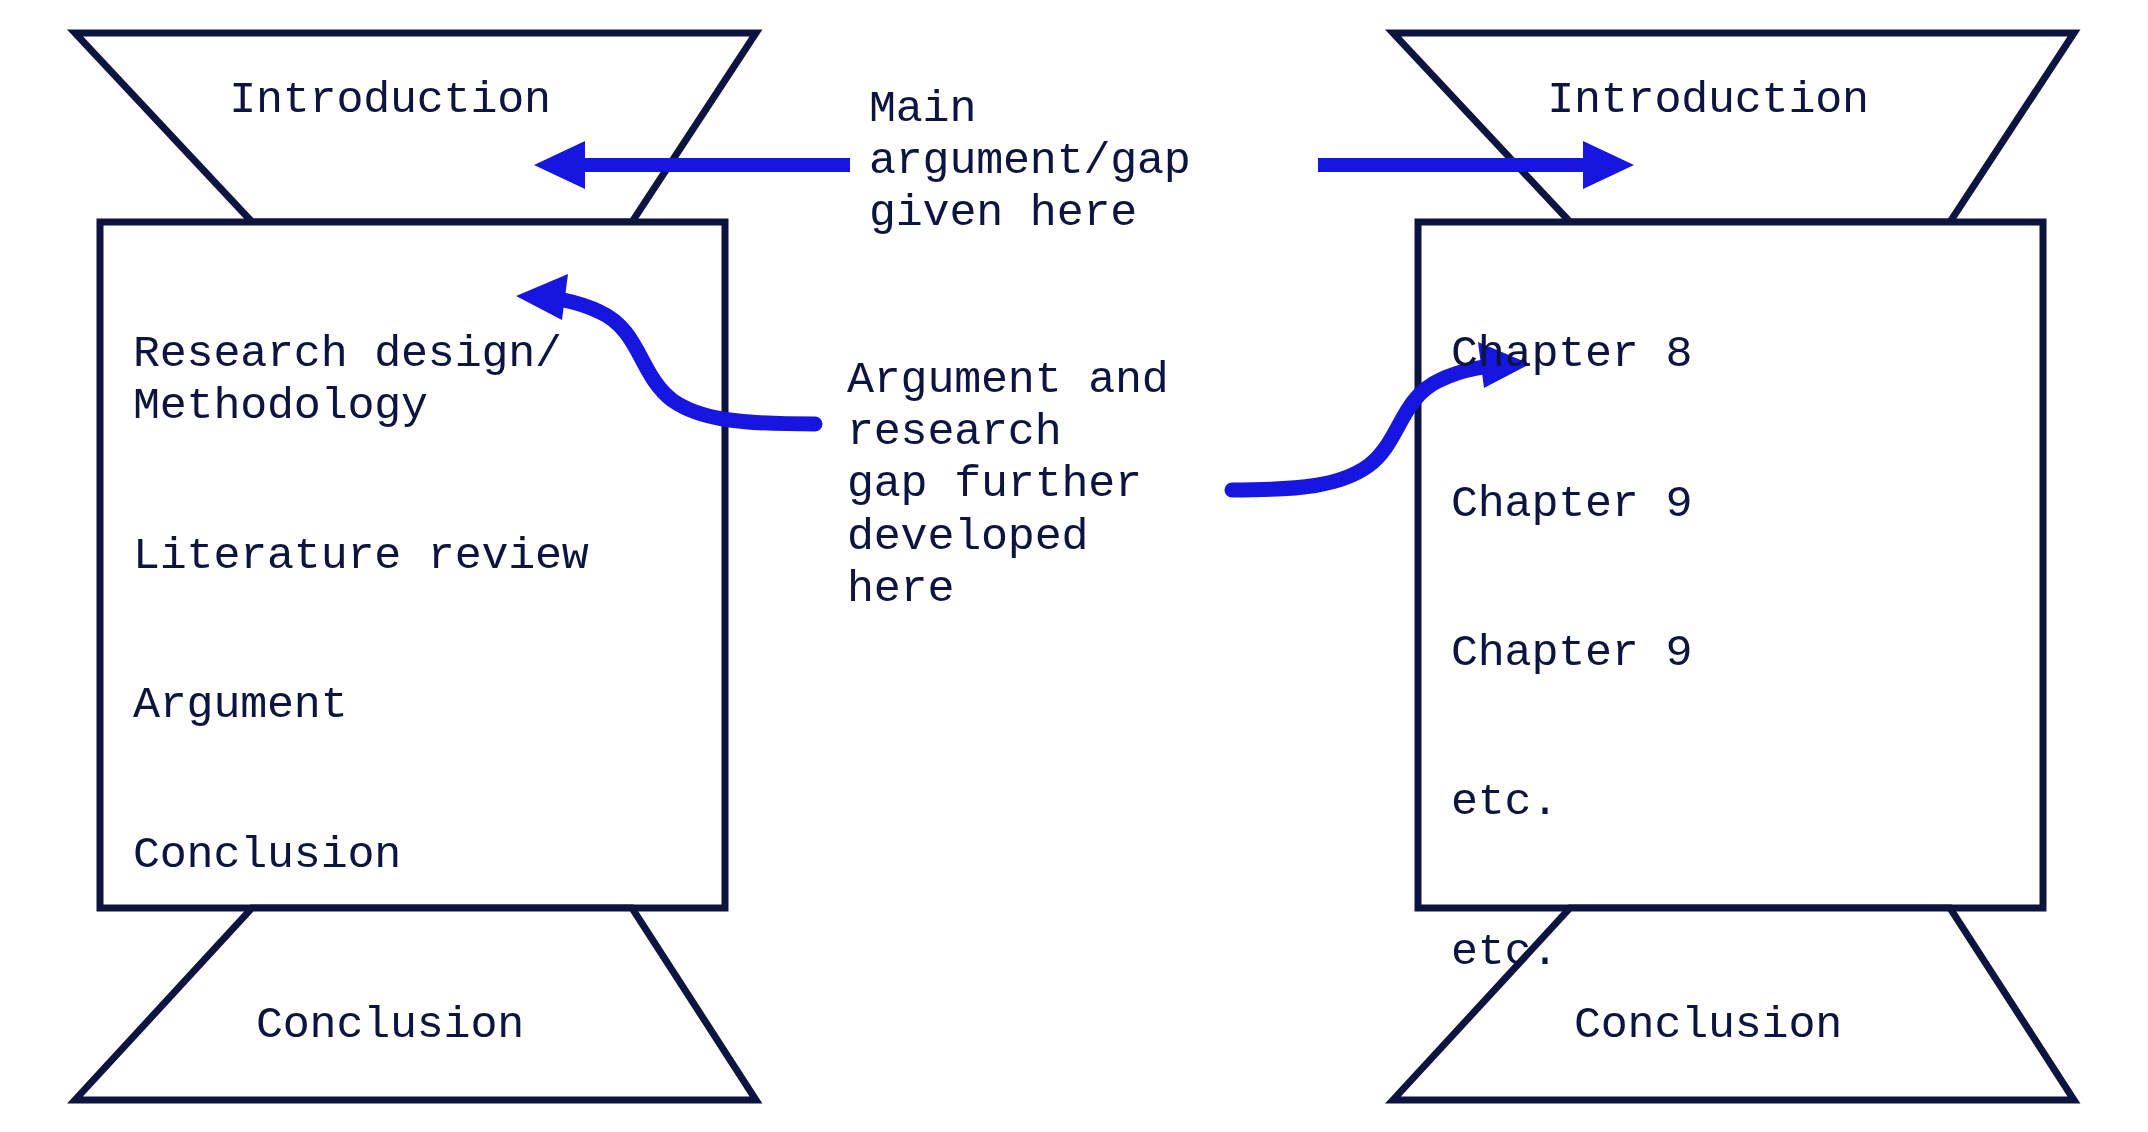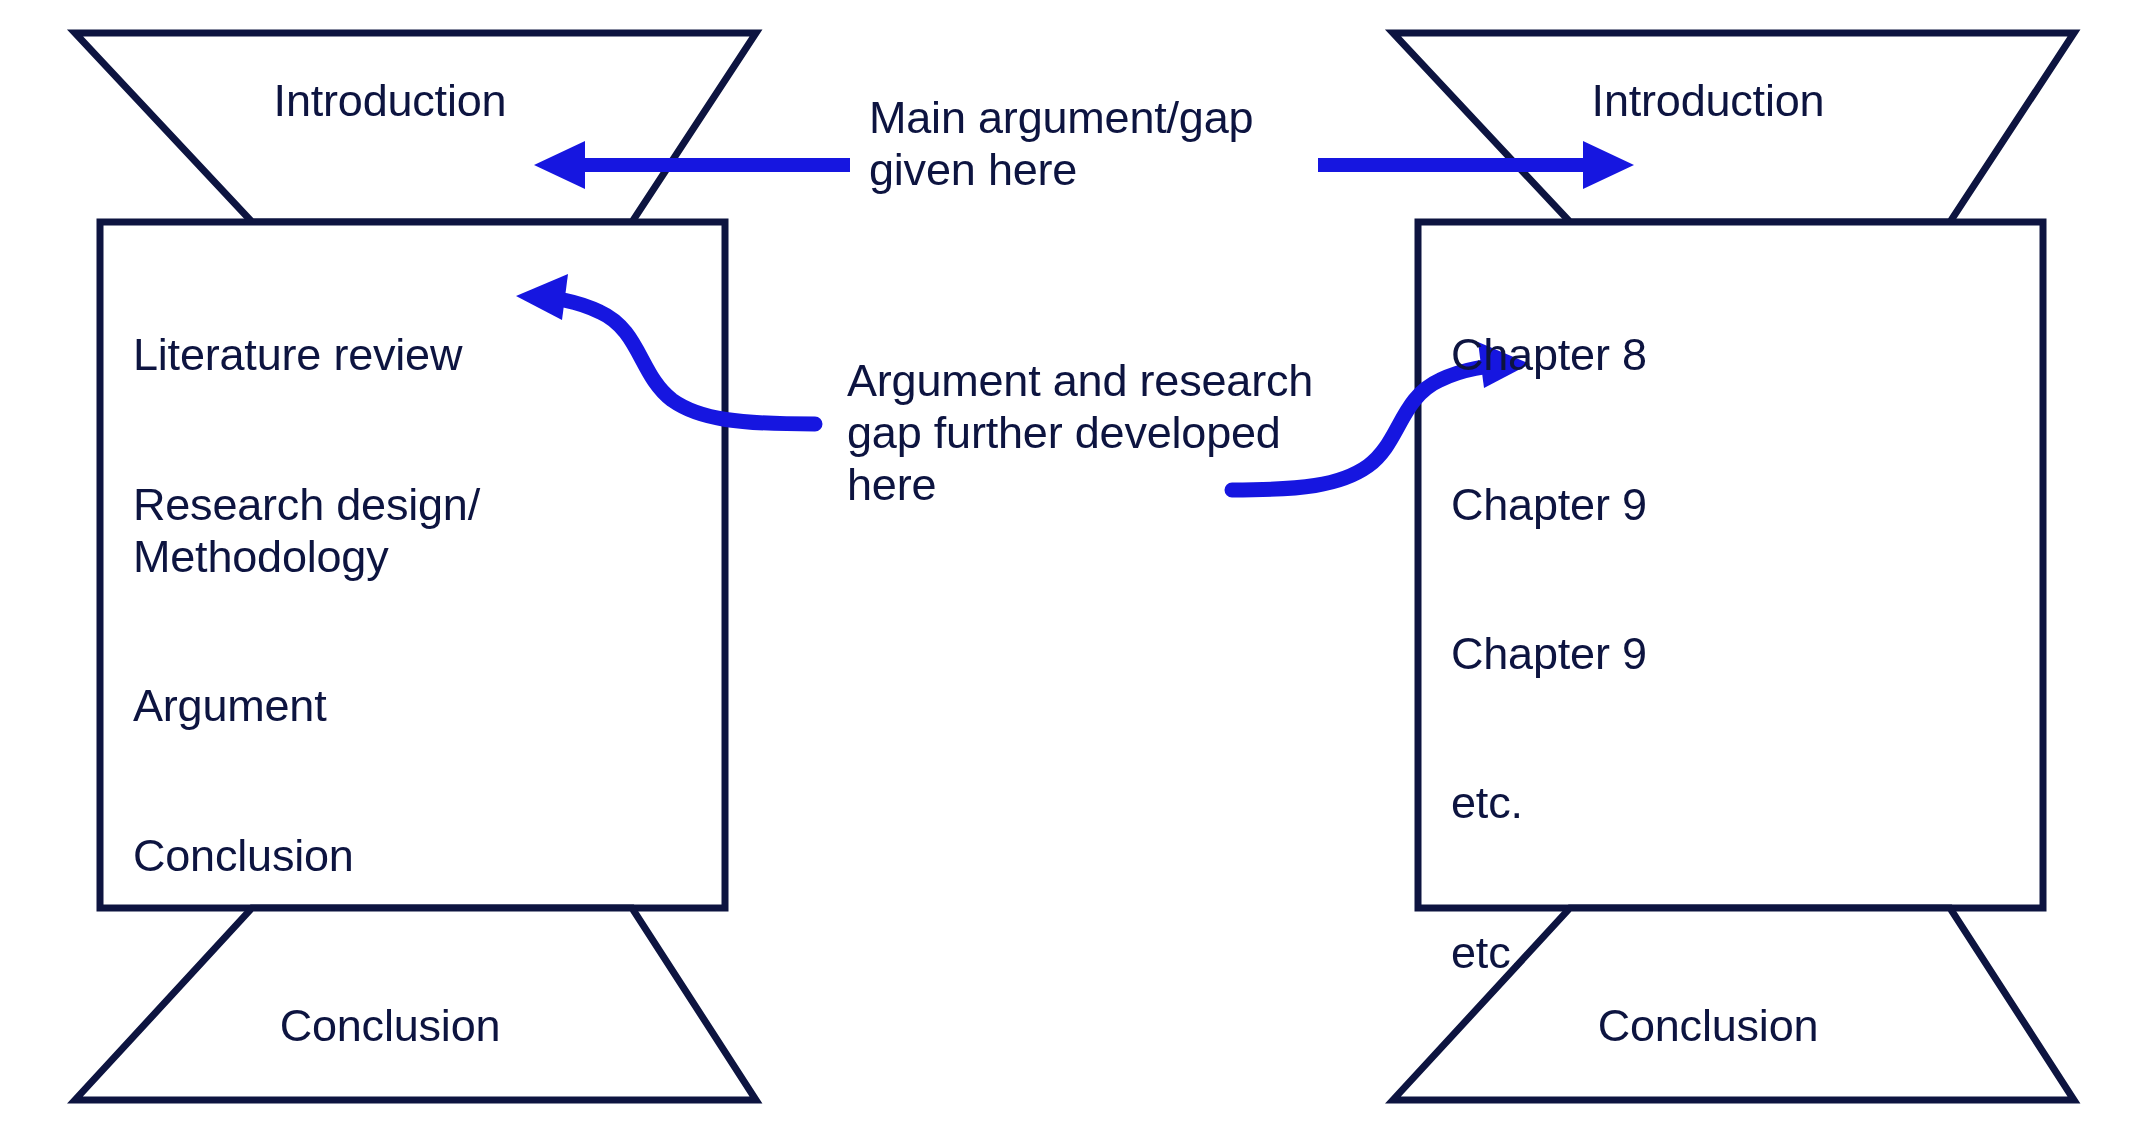--- a/index.html
+++ b/index.html
@@ -42,42 +42,42 @@
     stroke-width: 15;
     fill: none;
     stroke-linecap: round;
   }
   .arrow-head {
     fill: #1616e0;
   }
   .txt {
     position: absolute;
     color: #0d1440;
-    font-family: Liberation Sans, sans-serif;
+    font-family: Liberation Mono, monospace;
     font-size: 45px;
     line-height: 1.16;
     white-space: pre-line;
     letter-spacing: -0.2px;
   }
   .txt-center {
     text-align: center;
   }
   .stage-label {
     font-size: 45px;
   }
   
   #left-intro-label   { left: 100px;  top: 75px;  width: 580px; }
   #left-concl-label   { left: 100px;  top: 1000px; width: 580px; }
   #left-items         { left: 133px;  top: 277px;  width: 560px; }
   
   #right-intro-label  { left: 1418px; top: 75px;  width: 580px; }
   #right-concl-label  { left: 1418px; top: 1000px; width: 580px; }
   #right-items        { left: 1451px; top: 277px;  width: 560px; }
   
-  #note-main-argument { left: 869px;  top: 92px;  width: 430px; }
+  #note-main-argument { left: 869px;  top: 84px;  width: 430px; }
   #note-argument-dev  { left: 847px;  top: 355px;  width: 500px; }
 
   .item-line {
     margin: 0 0 45px 0;
     padding: 0;
     font-size: 45px;
     color: #0d1440;
   }
 </style>
 </head>
@@ -114,23 +114,23 @@
 
     <g>
       <path class="arrow-curved" d="M 1232,490 C 1300,490 1340,486 1368,466 C 1400,443 1400,398 1440,380 C 1465,368 1490,366 1497,366"></path>
       <polygon class="arrow-head" points="1530,364 1478,342 1484,388"></polygon>
     </g>
   </svg>
 
   <div class="txt txt-center stage-label" id="left-intro-label">Introduction</div>
 
   <div class="txt" id="left-items">
-    <p class="item-line">Literature review</p>
     <p class="item-line">Research design/
 Methodology</p>
+    <p class="item-line">Literature review</p>
     <p class="item-line">Argument</p>
     <p class="item-line">Conclusion</p>
   </div>
 
   <div class="txt txt-center stage-label" id="left-concl-label">Conclusion</div>
 
   <div class="txt txt-center stage-label" id="right-intro-label">Introduction</div>
 
   <div class="txt" id="right-items">
     <p class="item-line">Chapter 8</p>

